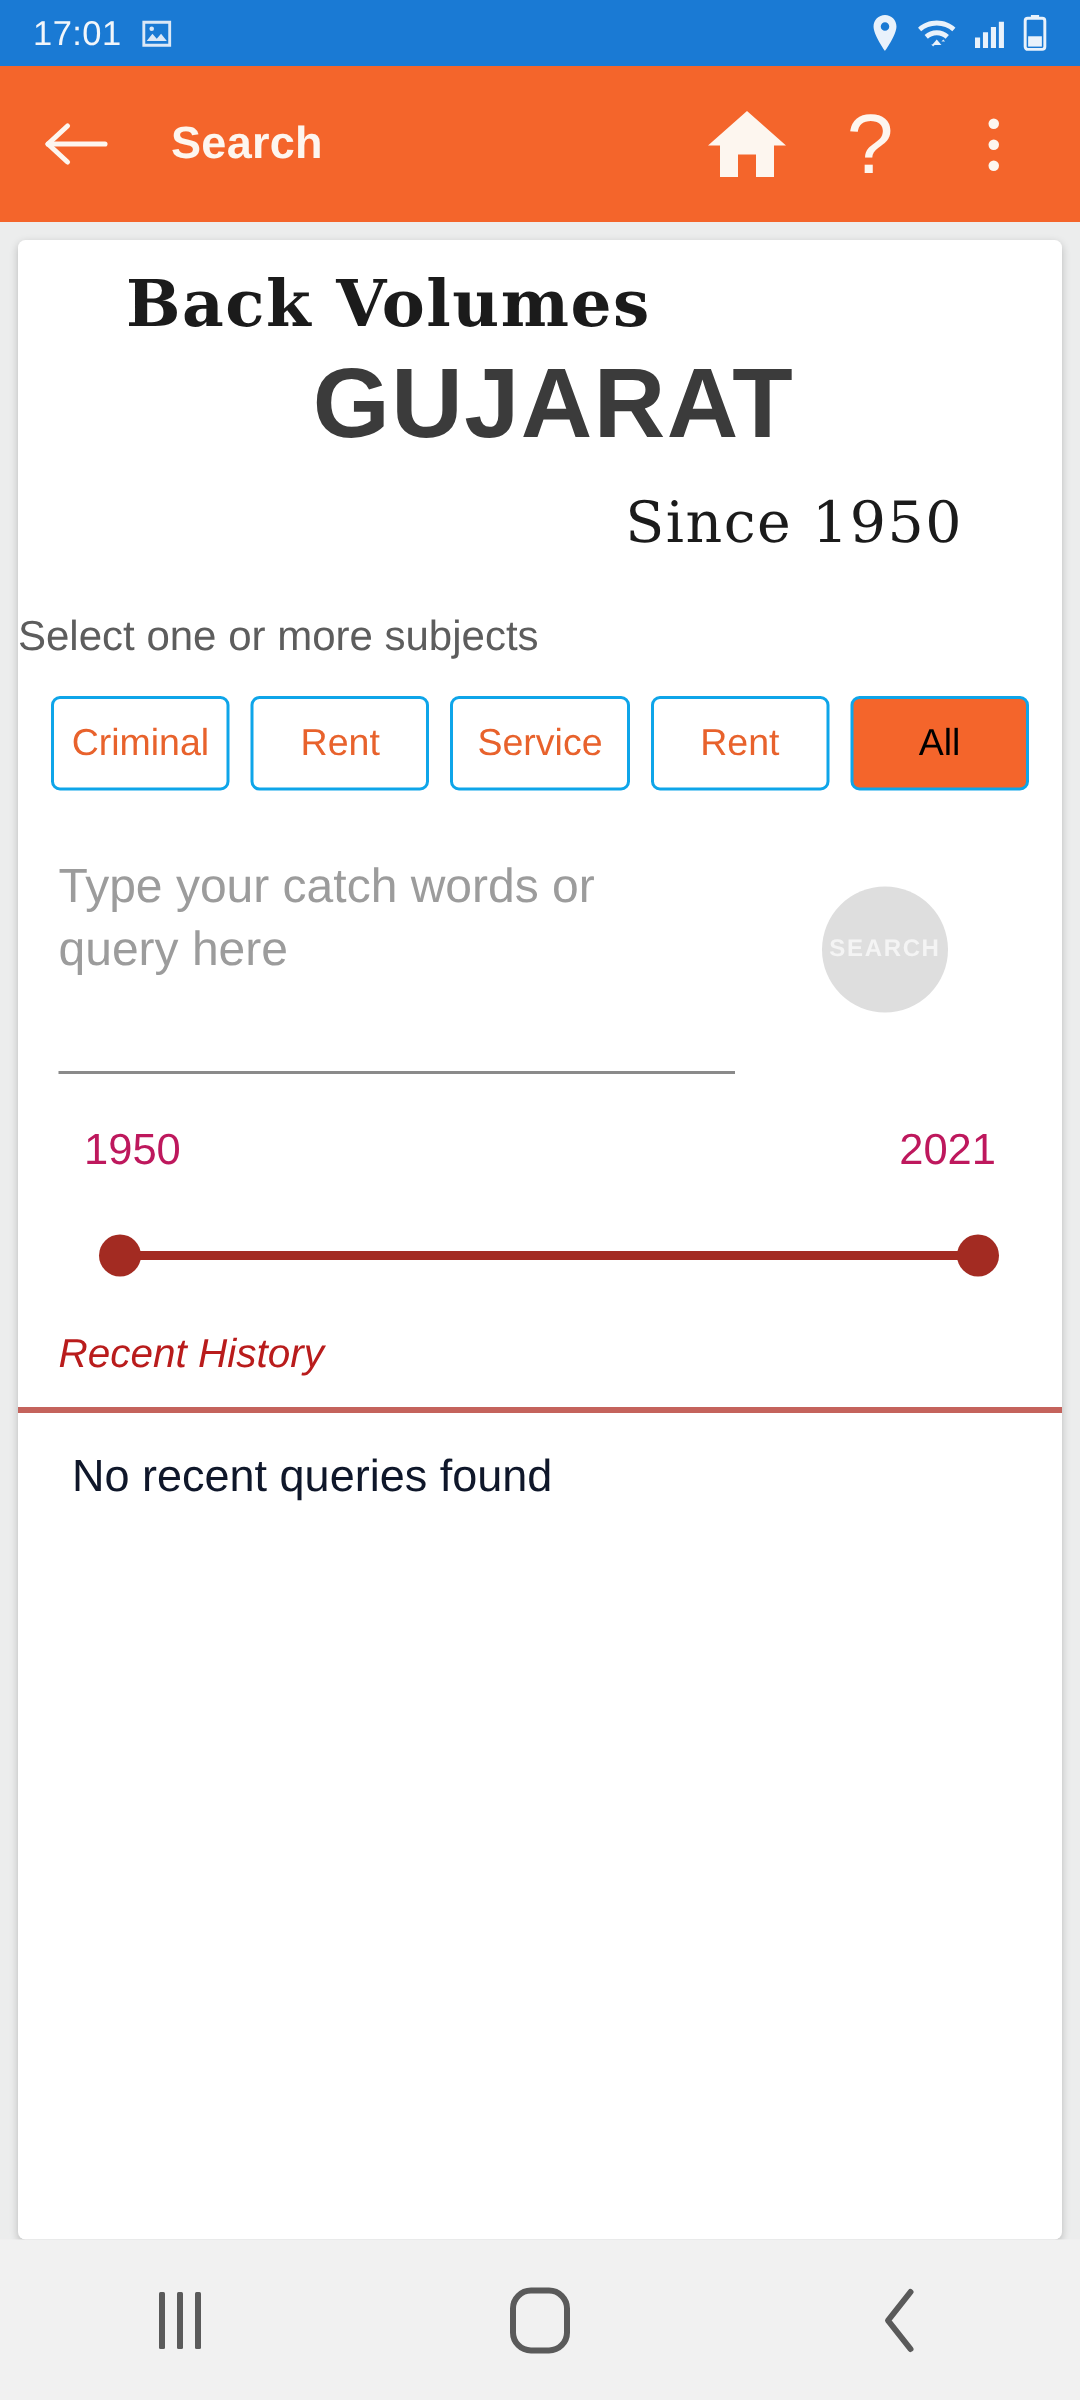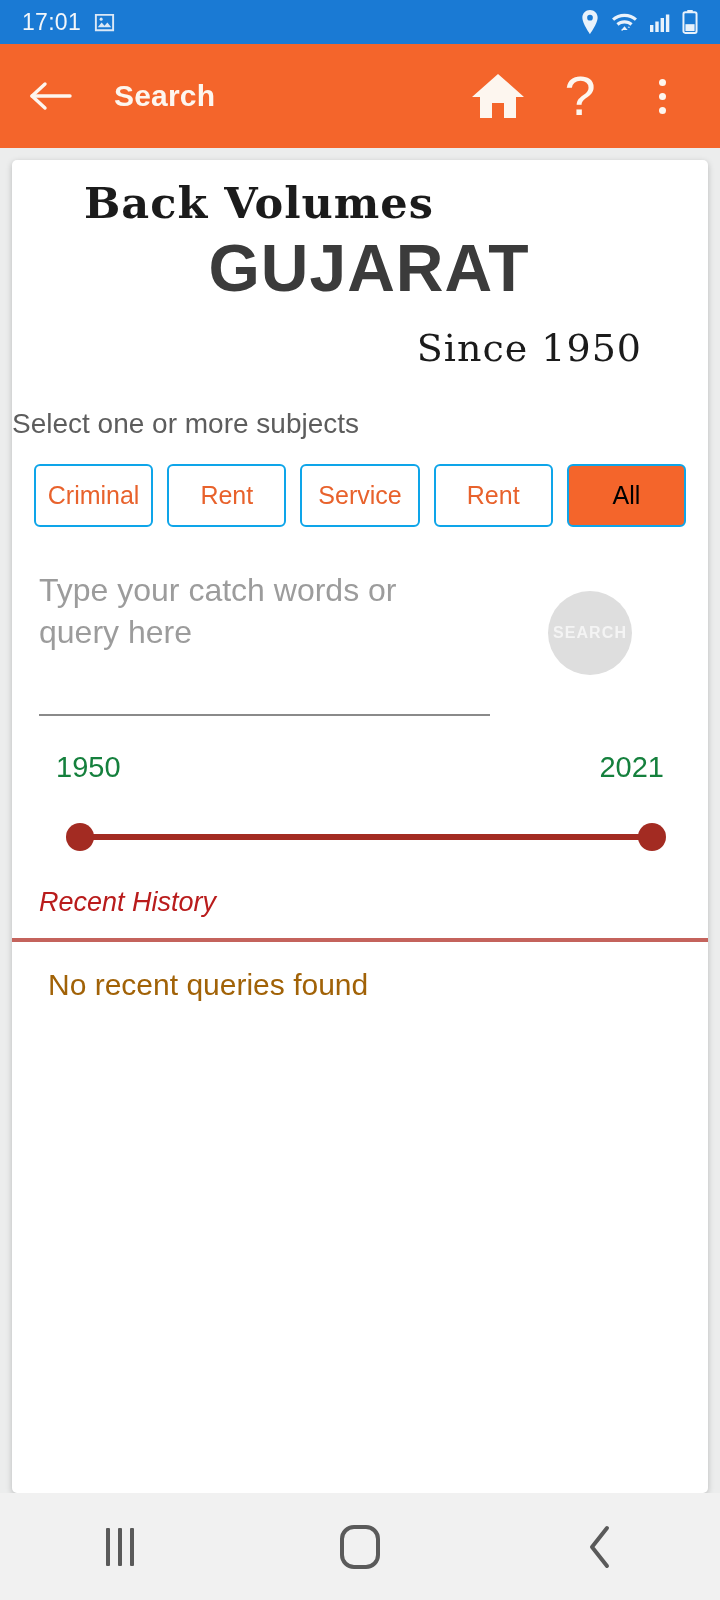--- a/index.html
+++ b/index.html
@@ -94,21 +94,21 @@
     display:flex; align-items:center; justify-content:center;
   }
   .search-circle span{
     color:#f4f4f4; font-size:16px; font-weight:bold; letter-spacing:1.1px;
   }
 
   
   .slider-block{ position:relative; height:130px; margin-top:4px; }
   .year-labels{
     display:flex; justify-content:space-between;
-    padding:0 44px 0 44px; font-size:29px; color:#15803d;
+    padding:0 44px 0 44px; font-size:29px; color:#be185d;
   }
   .slider{
     position:absolute; left:54px; top:72px; width:600px; height:28px;
   }
   .slider-track{
     position:absolute; left:14px; top:11px; width:572px; height:6px;
     background:#a32b22;
   }
   .thumb{
     position:absolute; top:0; width:28px; height:28px; border-radius:50%;
@@ -118,21 +118,21 @@
   .thumb.hi{ right:0; }
 
   
   .history-title{
     color:#b91c1c; font-size:27px; margin-left:27px; margin-top:6px;font-style:italic;
   }
   .history-divider{
     margin-top:20px; width:100%; height:4px; background:#c4635c;
   }
   .history-empty{
-    color:#a16207; font-size:30px; margin-left:36px; margin-top:26px;
+    color:#0f172a; font-size:30px; margin-left:36px; margin-top:26px;
   }
 
   
   .nav-bar{
     position:absolute; left:0; bottom:0; width:720px; height:107px;
     background:#f1f1f1; display:flex; align-items:center;
   }
   .nav-btn{ flex:1; display:flex; align-items:center; justify-content:center; height:100%; }
   .nav-recents{ display:flex; gap:8px; }
   .nav-recents i{ width:4px; height:38px; background:#5a5a5a; display:block; border-radius:1px; }

